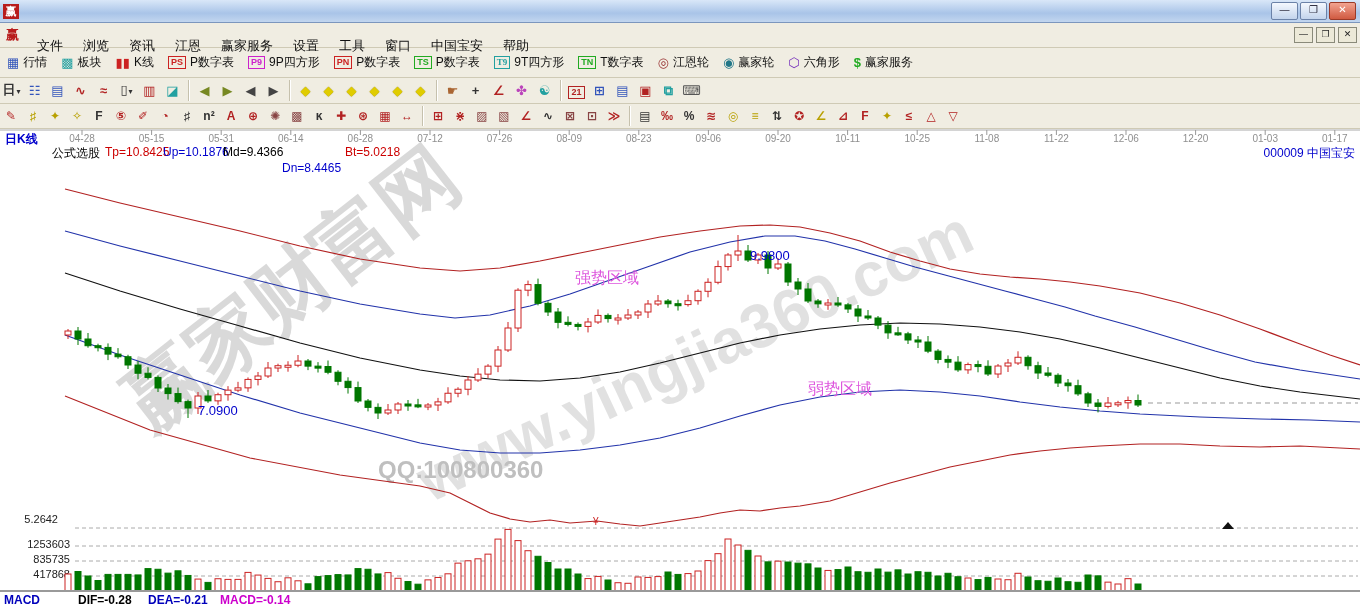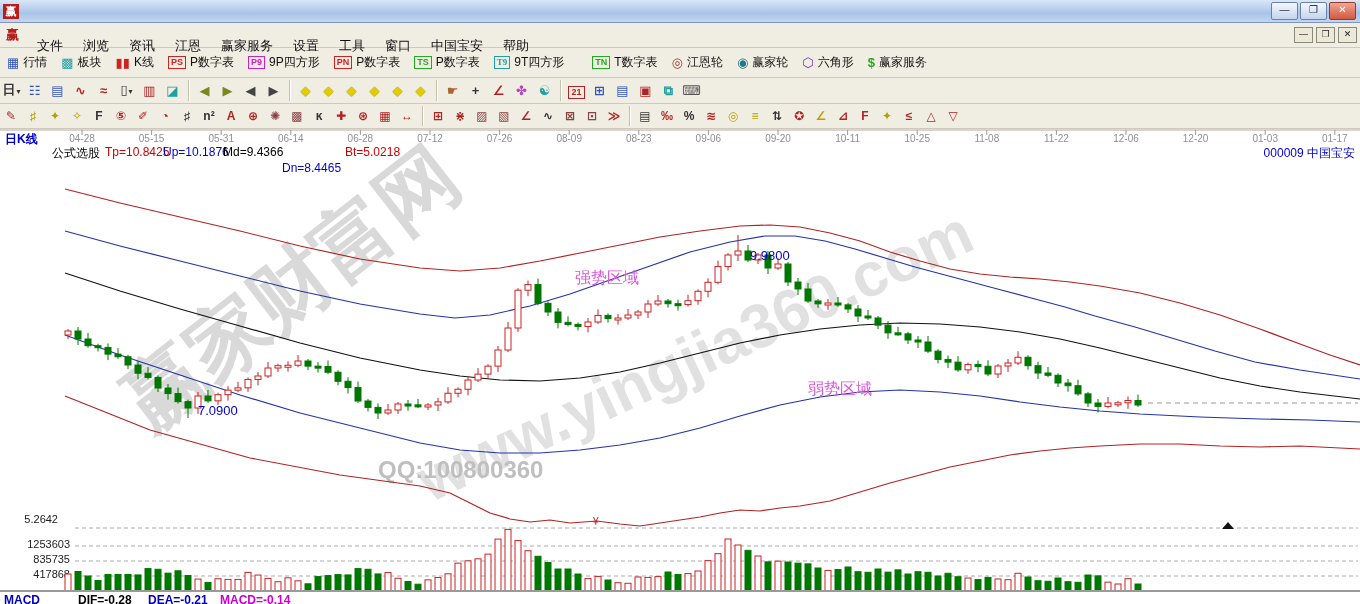--- a/index.html
+++ b/index.html
@@ -104,21 +104,21 @@
     </div>
     <div class="titem">
       <span class="bx" style="color: rgb(34, 170, 34);">TS</span>
       <span class="lb">P数字表</span>
     </div>
     <div class="titem">
       <span class="bx" style="color: rgb(34, 160, 160); font-family: Liberation Serif, serif;">T9</span>
       <span class="lb">9T四方形</span>
     </div>
     <div class="titem">
-      <span class="bx" style="color: rgb(34, 170, 34); margin-left: 14px;">TN</span>
+      <span class="bx" style="color: rgb(34, 170, 34);">TN</span>
       <span class="lb">T数字表</span>
     </div>
     <div class="titem">
       <span class="ig" style="color: rgb(153, 51, 51);">◎</span>
       <span class="lb">江恩轮</span>
     </div>
     <div class="titem">
       <span class="ig" style="color: rgb(34, 119, 136);">◉</span>
       <span class="lb">赢家轮</span>
     </div>

